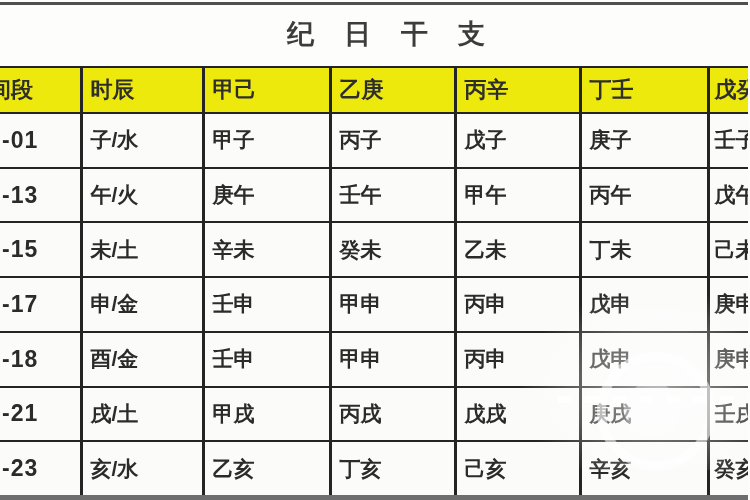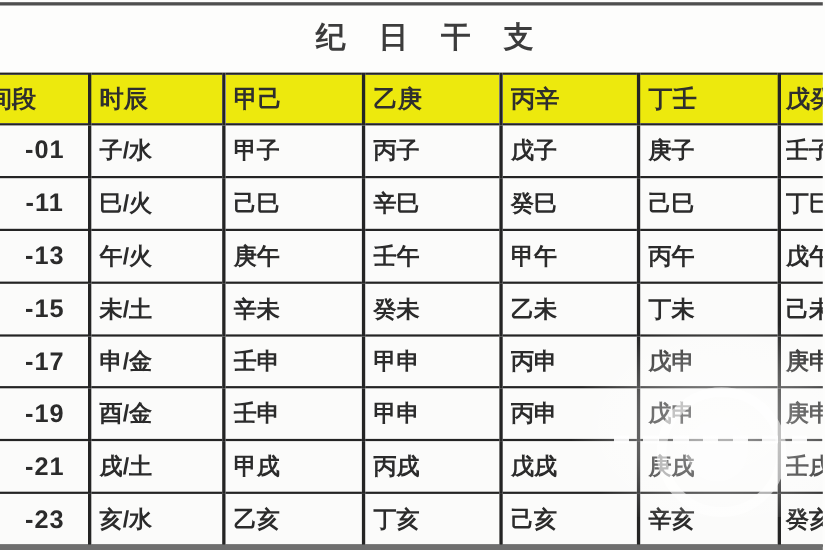--- a/index.html
+++ b/index.html
@@ -35,21 +35,21 @@
     font-size:21px;font-weight:600;
   }
   .ganzhi th{
     background:#EDE90D;
     font-size:22px;font-weight:700;color:#2e2e2e;
     height:44px;
   }
   .ganzhi tr{height:32px;}
   .ganzhi th:first-child,.ganzhi td:first-child{border-left:none;padding-left:2px;}
   .ganzhi th:last-child,.ganzhi td:last-child{border-right:none;padding-left:5px;}
-  .ganzhi td:first-child{font-size:23px;font-weight:700;letter-spacing:1px;text-align:center;}
+  .ganzhi td:first-child{font-size:23px;font-weight:700;letter-spacing:1px;}
   
   .ganzhi th:first-child .clip{display:inline-block;margin-left:-35px;}
 
   
   .watermark{position:absolute;left:520px;top:290px;width:230px;height:180px;pointer-events:none;}
   .wm-glow{
     position:absolute;inset:0;
     background:radial-gradient(ellipse at 60% 55%, rgba(255,255,255,0.55) 0%, rgba(255,255,255,0.25) 45%, rgba(255,255,255,0) 72%);
   }
   .wm-circle{
@@ -99,29 +99,20 @@
         <tr>
           <td>-01</td>
           <td>子/水</td>
           <td>甲子</td>
           <td>丙子</td>
           <td>戊子</td>
           <td>庚子</td>
           <td>壬子</td>
         </tr>
         <tr>
-          <td>-11</td>
-          <td>巳/火</td>
-          <td>己巳</td>
-          <td>辛巳</td>
-          <td>癸巳</td>
-          <td>己巳</td>
-          <td>丁巳</td>
-        </tr>
-        <tr>
           <td>-13</td>
           <td>午/火</td>
           <td>庚午</td>
           <td>壬午</td>
           <td>甲午</td>
           <td>丙午</td>
           <td>戊午</td>
         </tr>
         <tr>
           <td>-15</td>
@@ -135,21 +126,21 @@
         <tr>
           <td>-17</td>
           <td>申/金</td>
           <td>壬申</td>
           <td>甲申</td>
           <td>丙申</td>
           <td>戊申</td>
           <td>庚申</td>
         </tr>
         <tr>
-          <td>-19</td>
+          <td>-18</td>
           <td>酉/金</td>
           <td>壬申</td>
           <td>甲申</td>
           <td>丙申</td>
           <td>戊申</td>
           <td>庚申</td>
         </tr>
         <tr>
           <td>-21</td>
           <td>戌/土</td>

